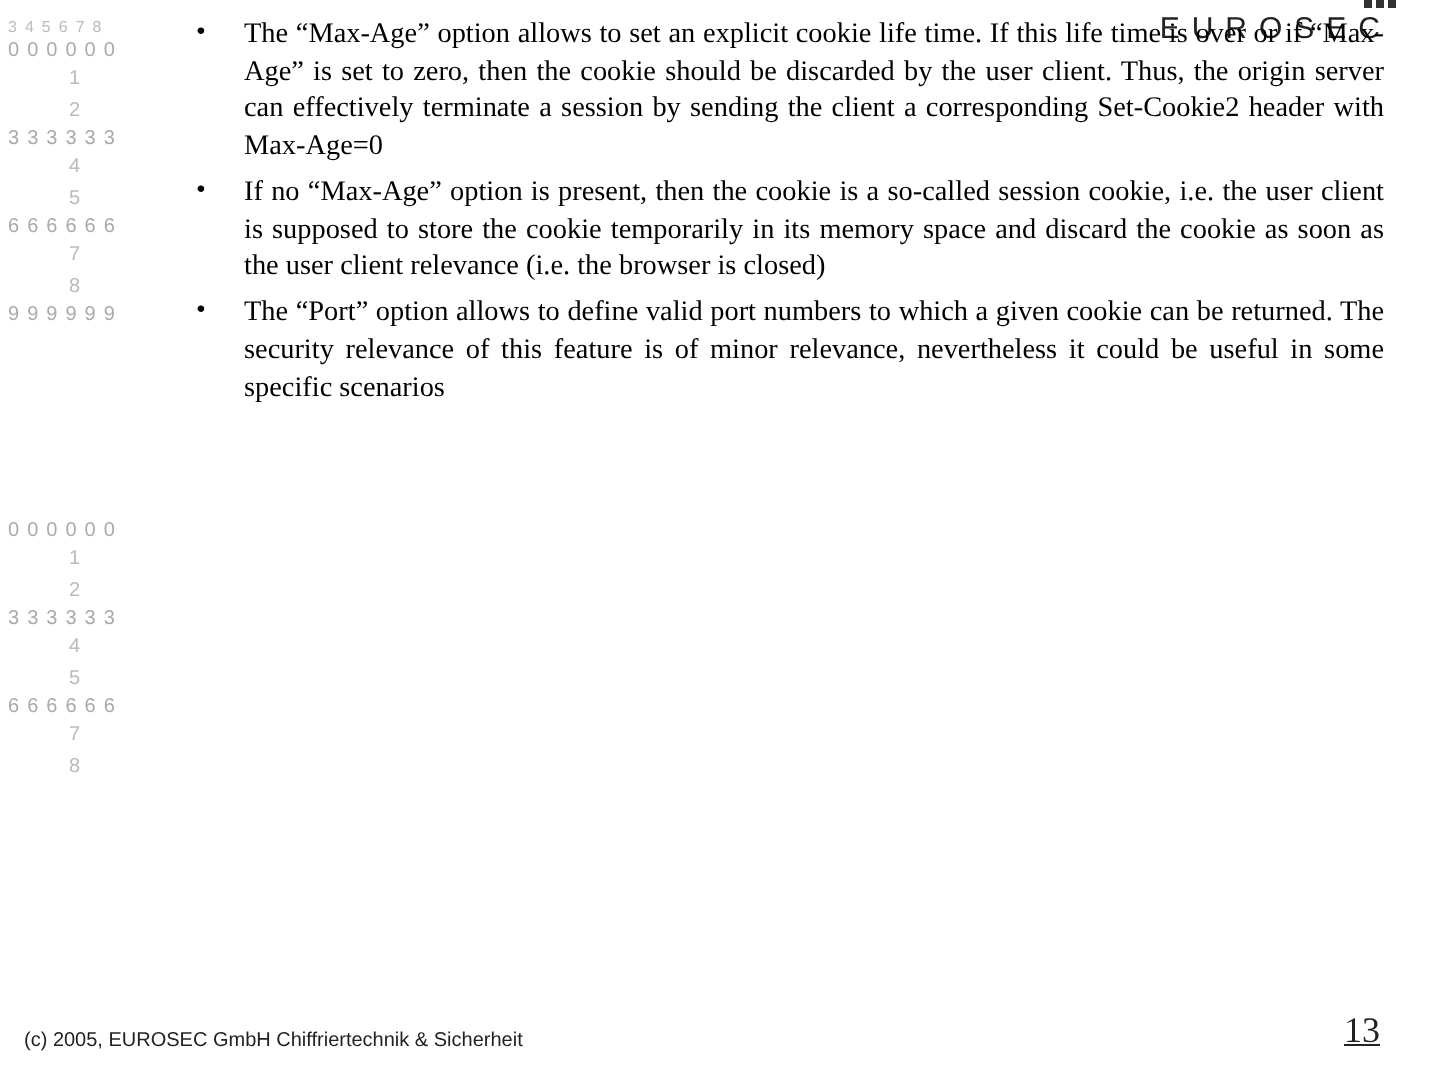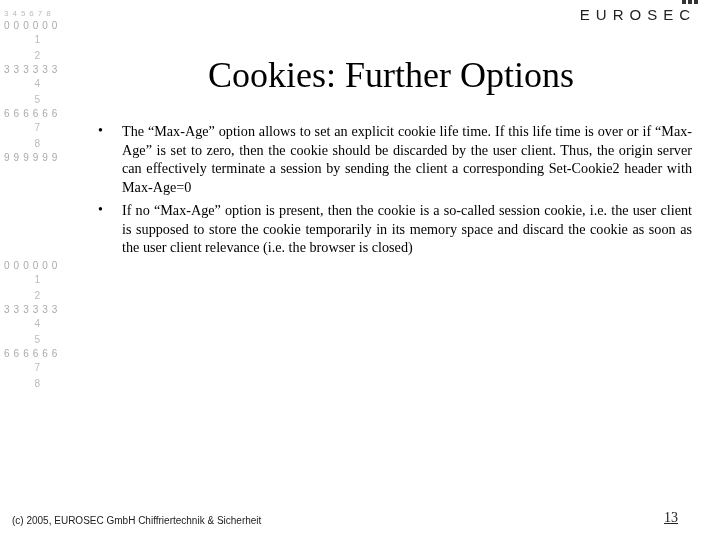--- a/index.html
+++ b/index.html
@@ -70,23 +70,23 @@
     font-size: 10px;
     color: #222;
   }
   .copyright {
     text-align: left;
     width: 100%;
     margin-left: 12px;
   }
   .pagenum {
     position: absolute;
-    right: 42px;
+    right: 30px;
     bottom: 0;
-    font-size: 14px;
+    font-size: 18px;
     font-family: Georgia, serif;
     text-decoration: underline;
   }
   
   .strip {
     position: absolute;
     left: 0;
     width: 78px;
     pointer-events: none;
     font-family: Arial, sans-serif;
@@ -196,25 +196,25 @@
         <span>6</span>
         <span>6</span>
         <span>6</span>
         <span>6</span>
         <span>6</span>
       </div>
     <div class="single">7</div>
     <div class="single">8</div>
   </div>
 
-  <h1 class="title">Cookies: Further Options</h1>
 
   <ul class="bullets">
     <li>The “Max-Age” option allows to set an explicit cookie life time. If this life time is over or if “Max-Age” is set to zero, then the cookie should be discarded by the user client. Thus, the origin server can effectively terminate a session by sending the client a corresponding Set-Cookie2 header with Max-Age=0</li>
     <li>If no “Max-Age” option is present, then the cookie is a so-called session cookie, i.e. the user client is supposed to store the cookie temporarily in its memory space and discard the cookie as soon as the user client relevance (i.e. the browser is closed)</li>
+    <li>The “Port” option allows to define valid port numbers to which a given cookie can be returned. The security relevance of this feature is of minor relevance, nevertheless it could be useful in some specific scenarios</li>
   </ul>
 
   <div class="footer">
     <div class="copyright">(c) 2005, EUROSEC GmbH Chiffriertechnik &amp; Sicherheit</div>
     <div class="pagenum">13</div>
   </div>
 
 </div>
 
 </body></html>

